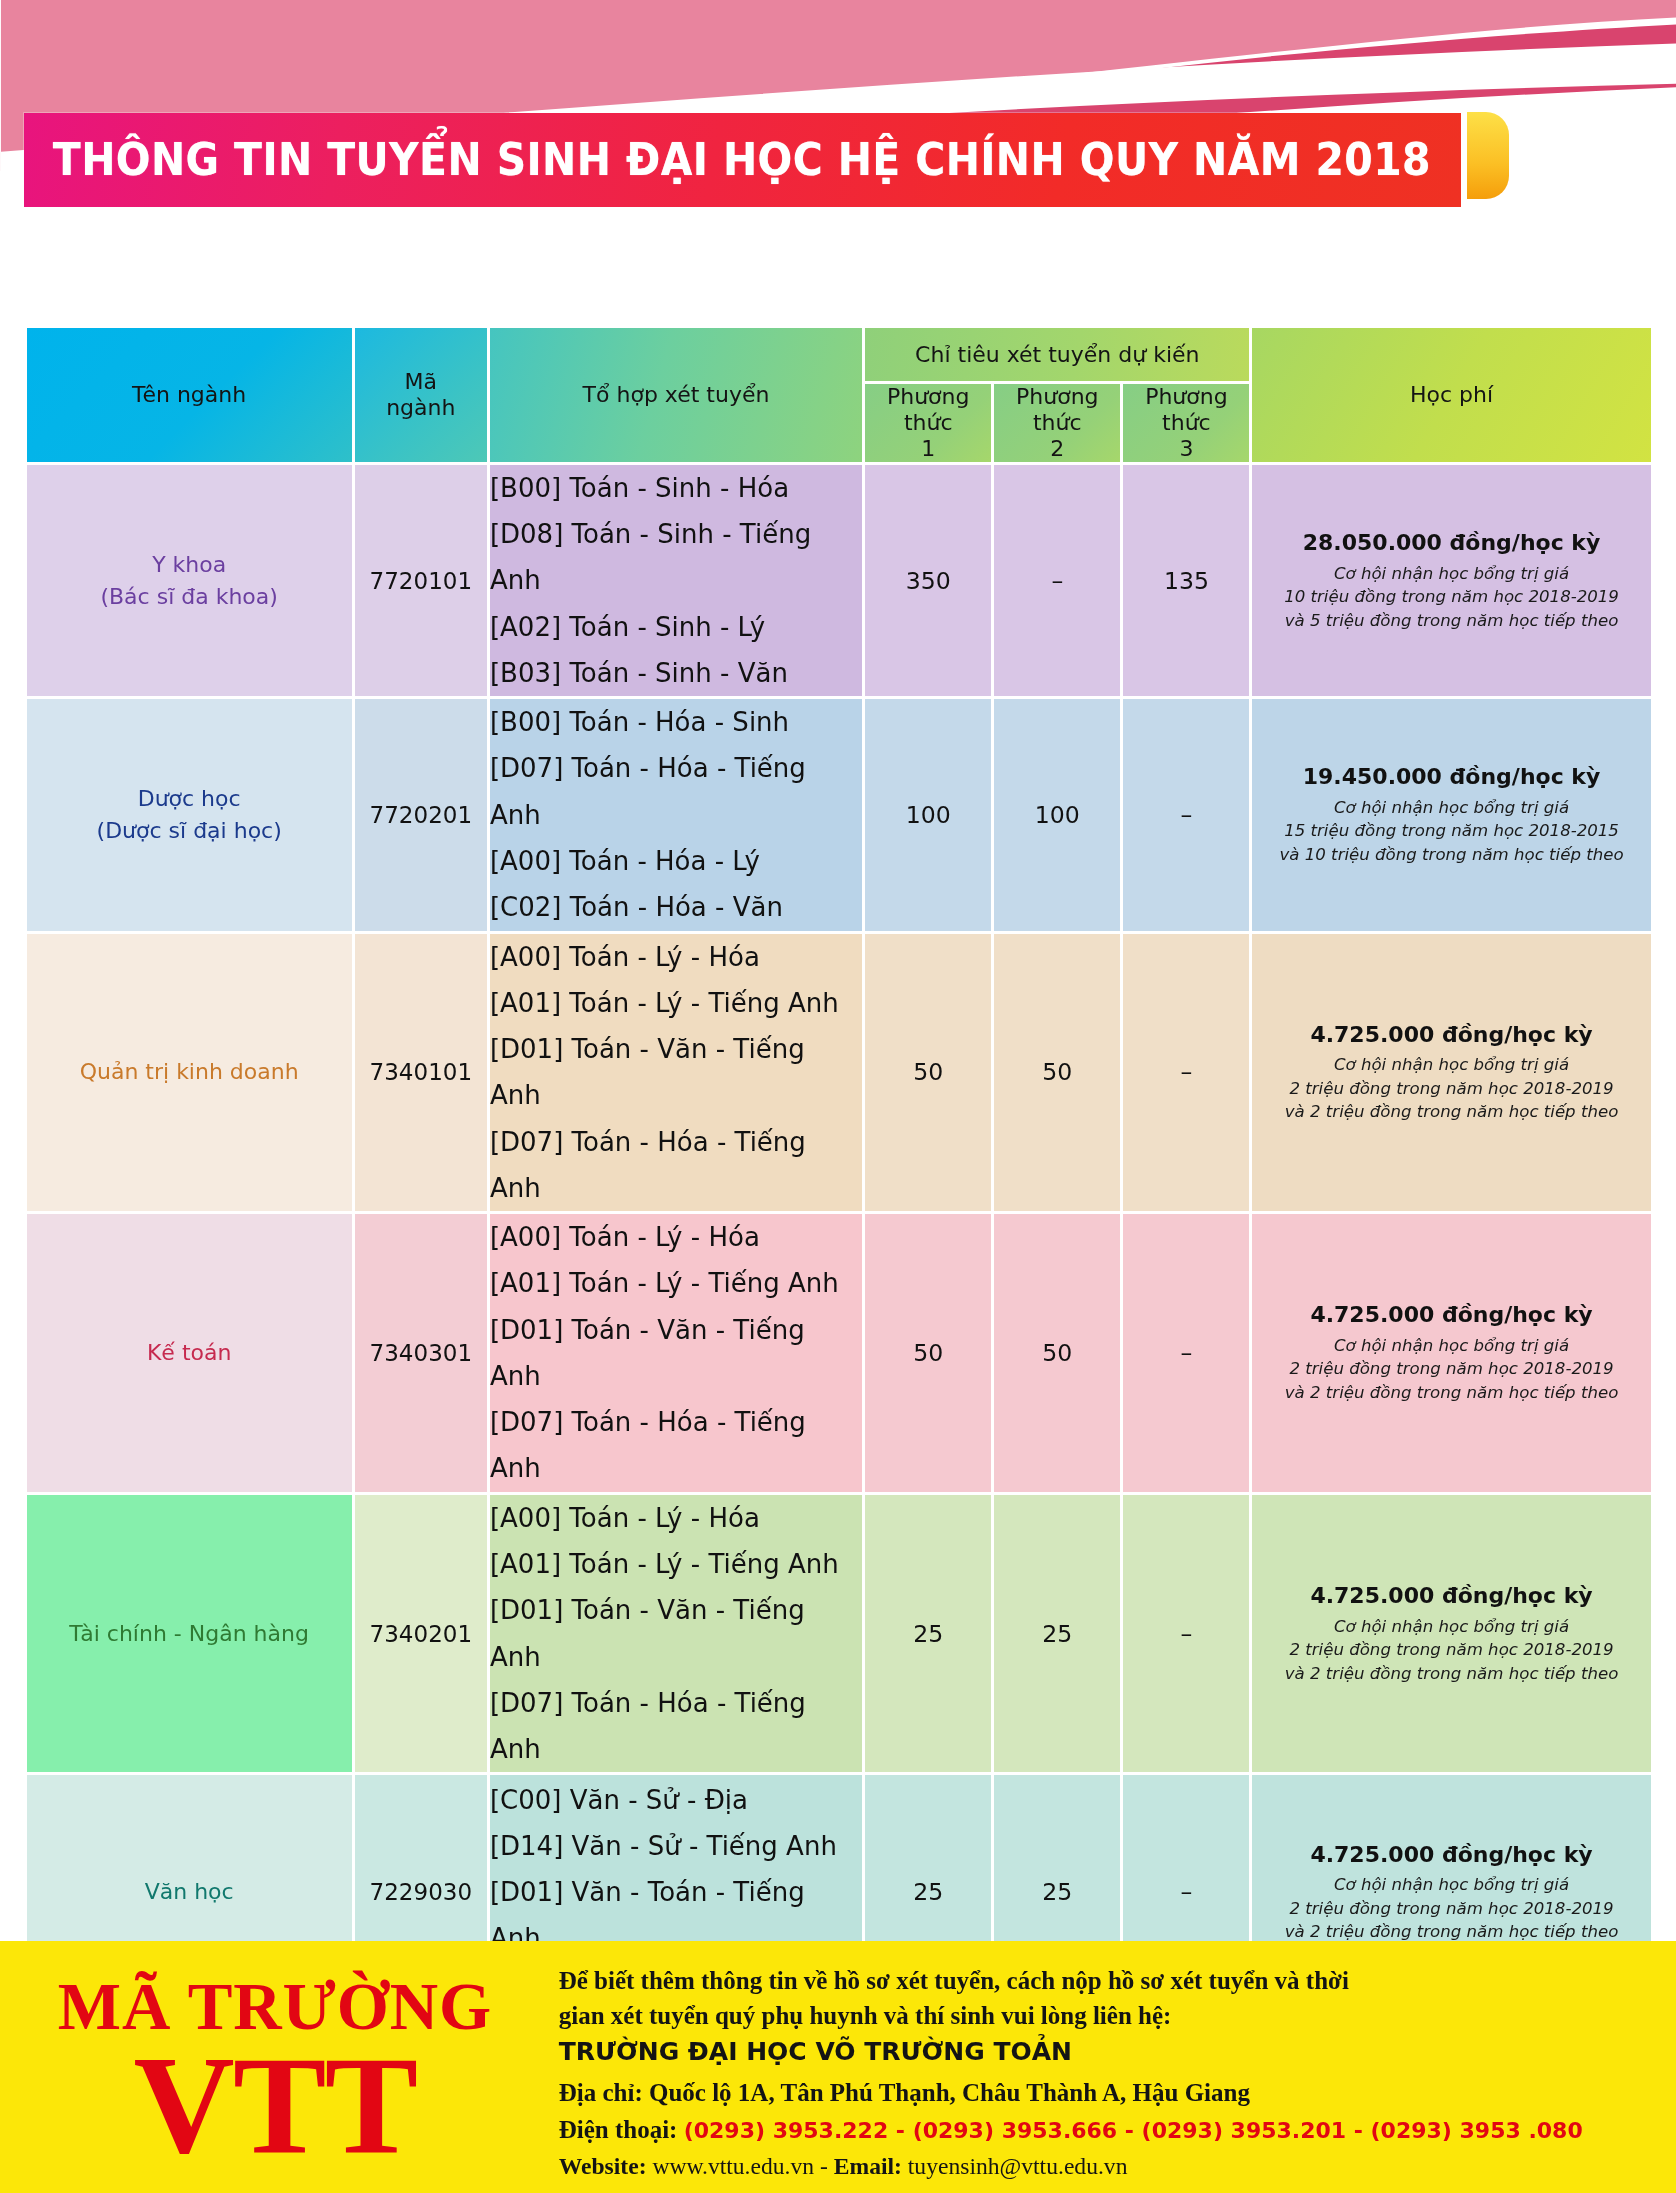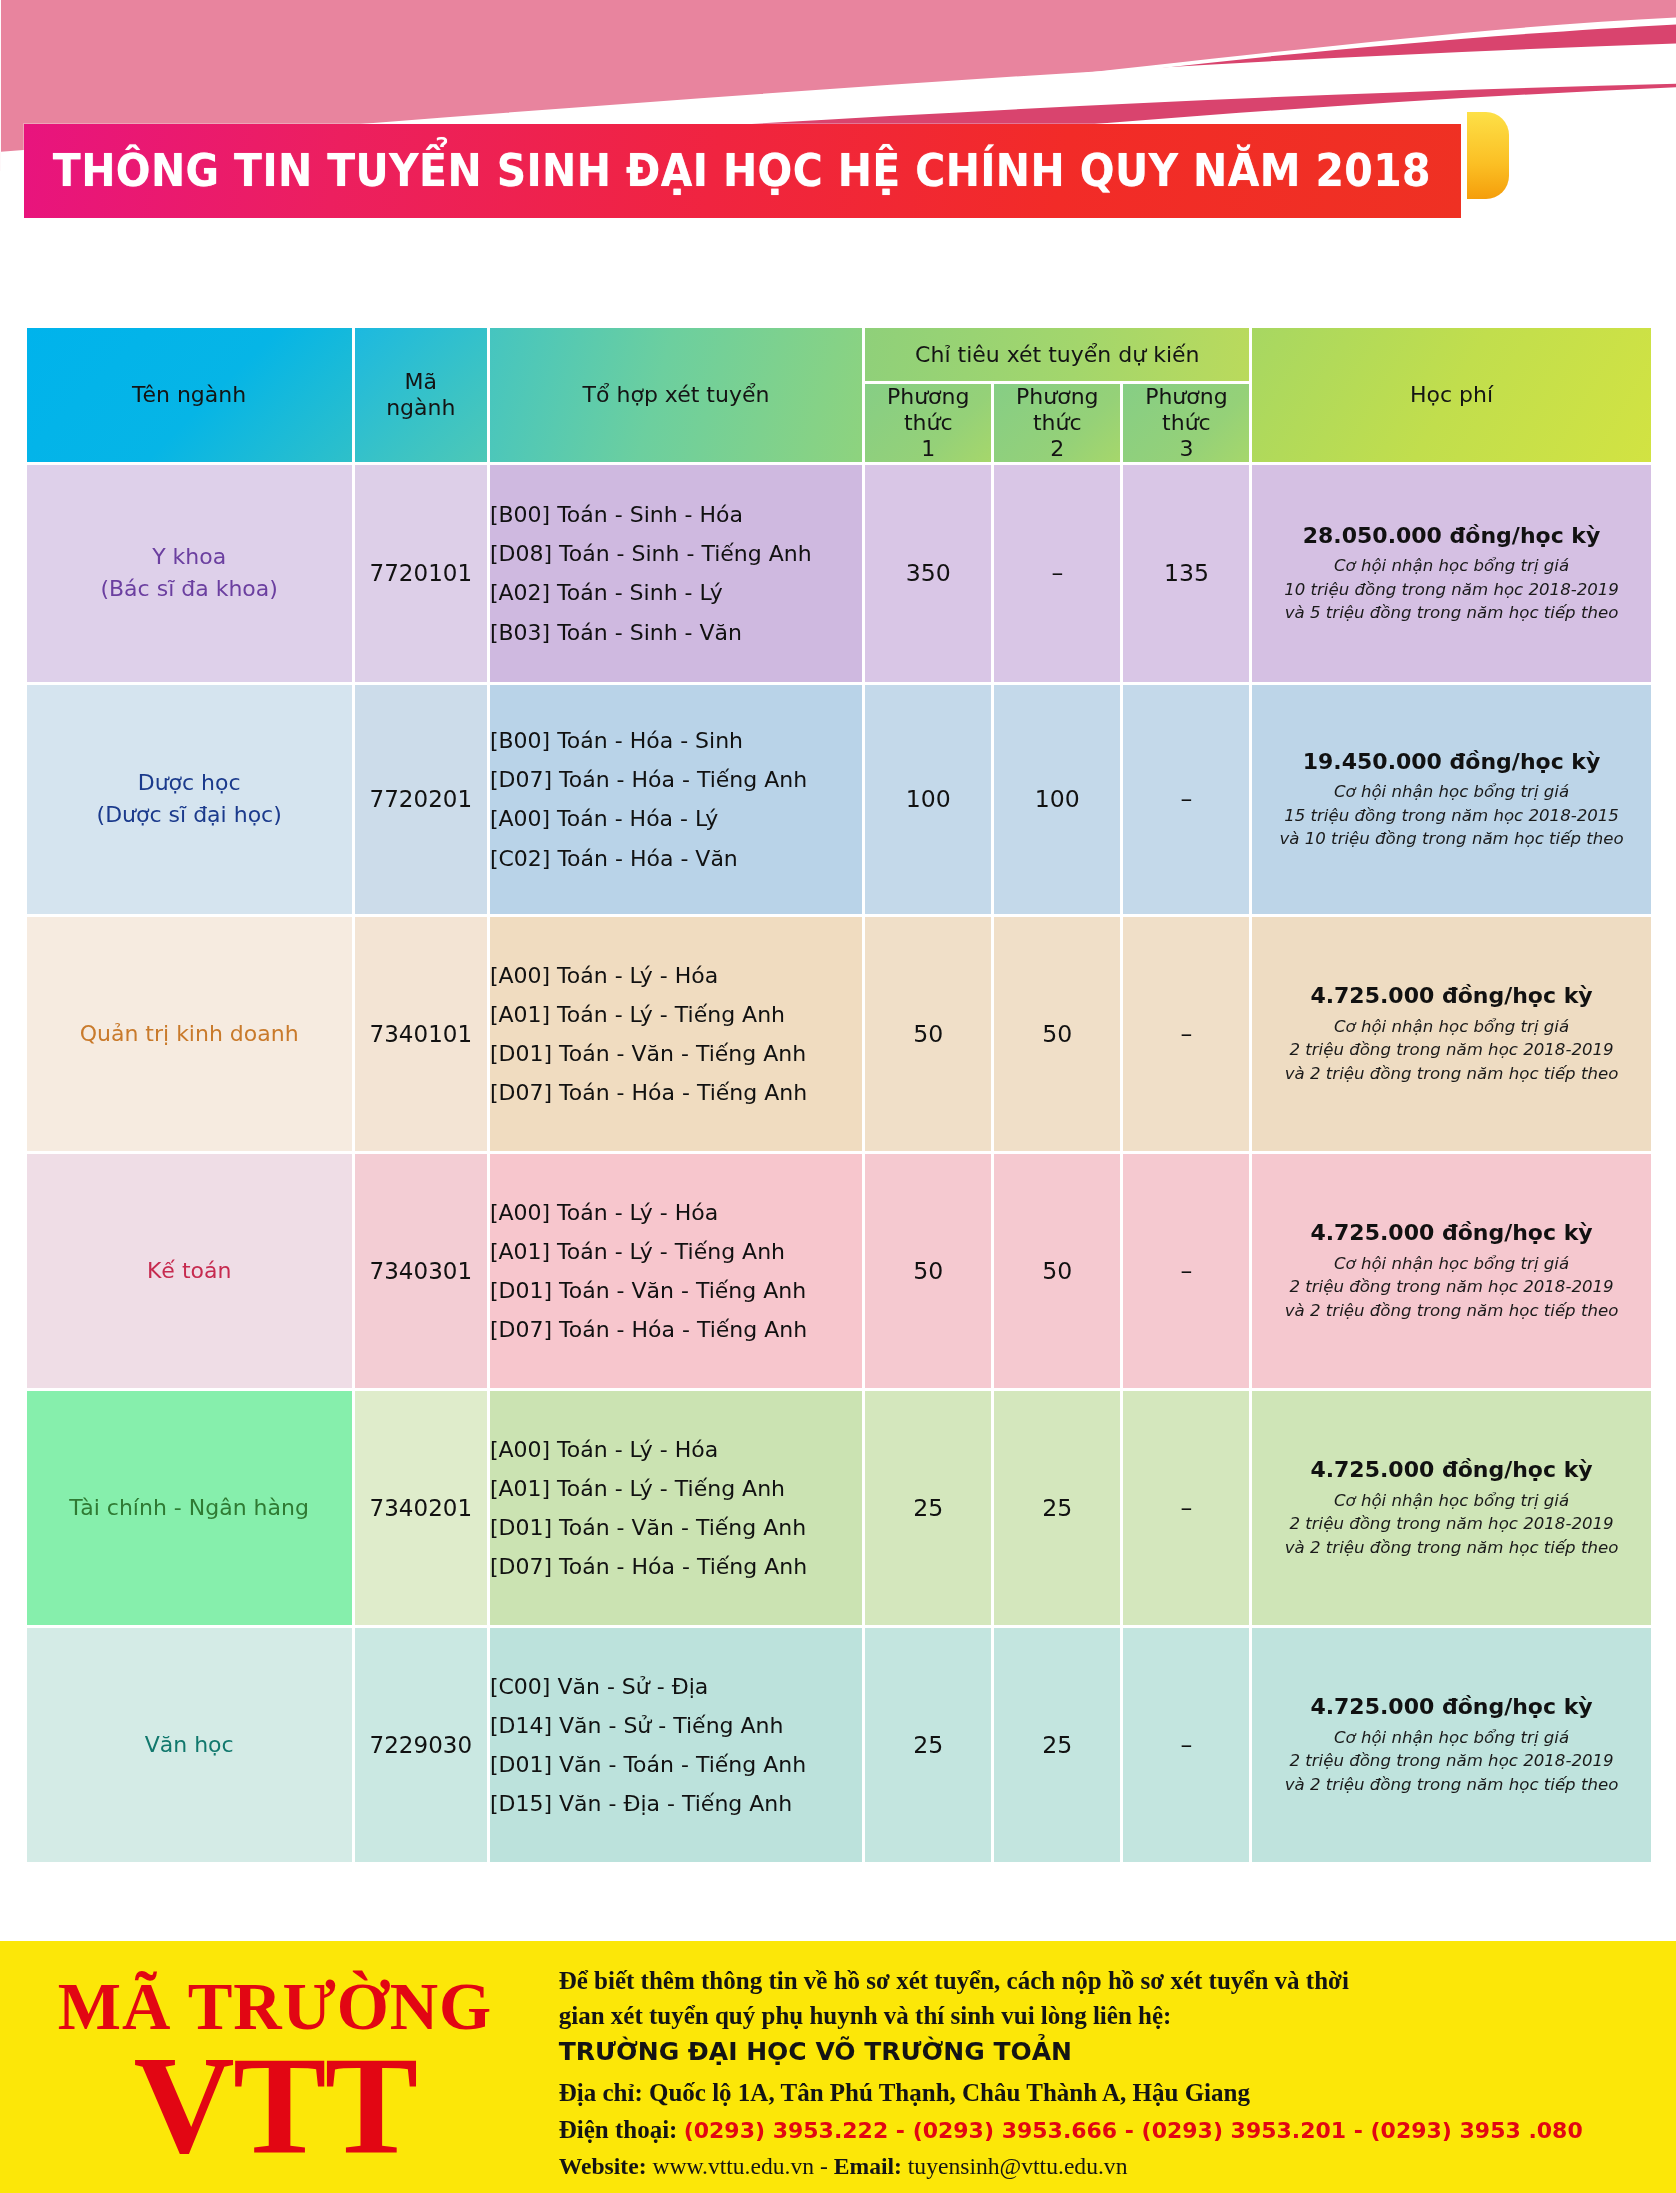--- a/index.html
+++ b/index.html
@@ -21,21 +21,21 @@
   .swoosh-wrap {
     position: absolute;
     left: 0; top: 0;
     width: 1677px; height: 171px;
     overflow: hidden;
   }
 
   
   .title-banner {
     position: absolute;
-    left: 23.6px; top: 124px;
+    left: 23.6px; top: 113px;
     width: 1437px; height: 94px;
     background: linear-gradient(100deg, #e8147e 0%, #ec1f5f 22%, #f02440 48%, #f22b28 72%, #ef3123 100%);
     display: flex;
     align-items: center;
     justify-content: center;
     box-shadow: 0 0 0 0.9px rgba(255,255,255,0.3);
   }
   .title-text {
     color: #ffffff;
     font-family: "DejaVu Sans", sans-serif;
@@ -104,21 +104,21 @@
     padding: 5.2px 5.2px;
   }
   .cd {
     font-family: "DejaVu Sans", sans-serif;
     font-size: 23px;
     color: #111;
     text-align: center;
   }
   .cb {
     font-family: "DejaVu Sans", sans-serif;
-    font-size: 22px;
+    font-size: 26px;
     color: #111;
     text-align: left;
     padding: 12.2px 0 12.2px 14px;
     line-height: 1.78;
   }
   .qt {
     font-family: "DejaVu Sans", sans-serif;
     font-size: 23.6px;
     color: #111;
     text-align: center;

